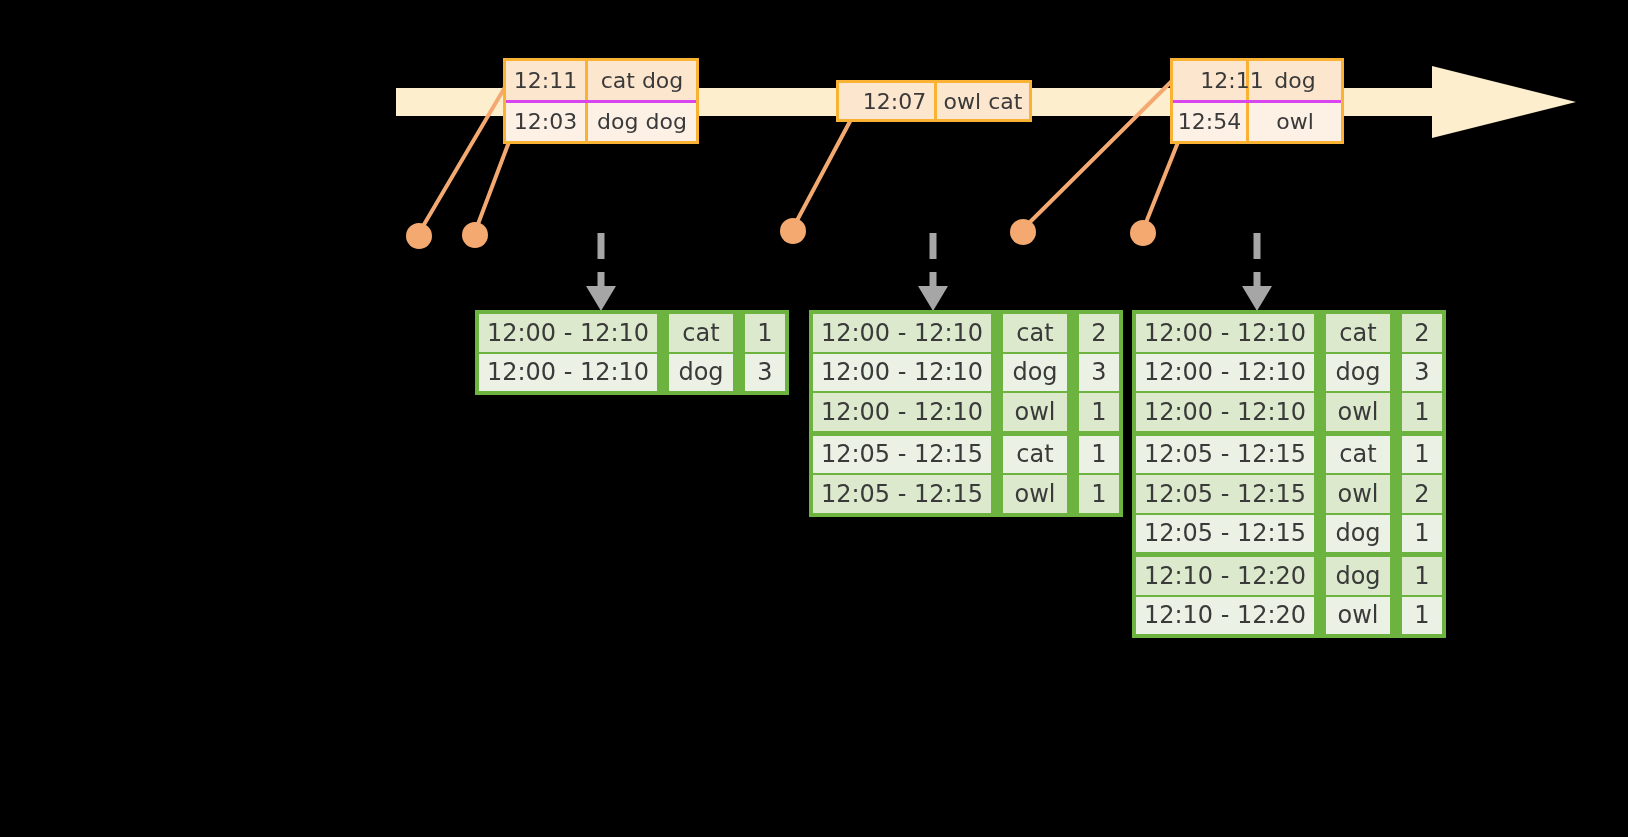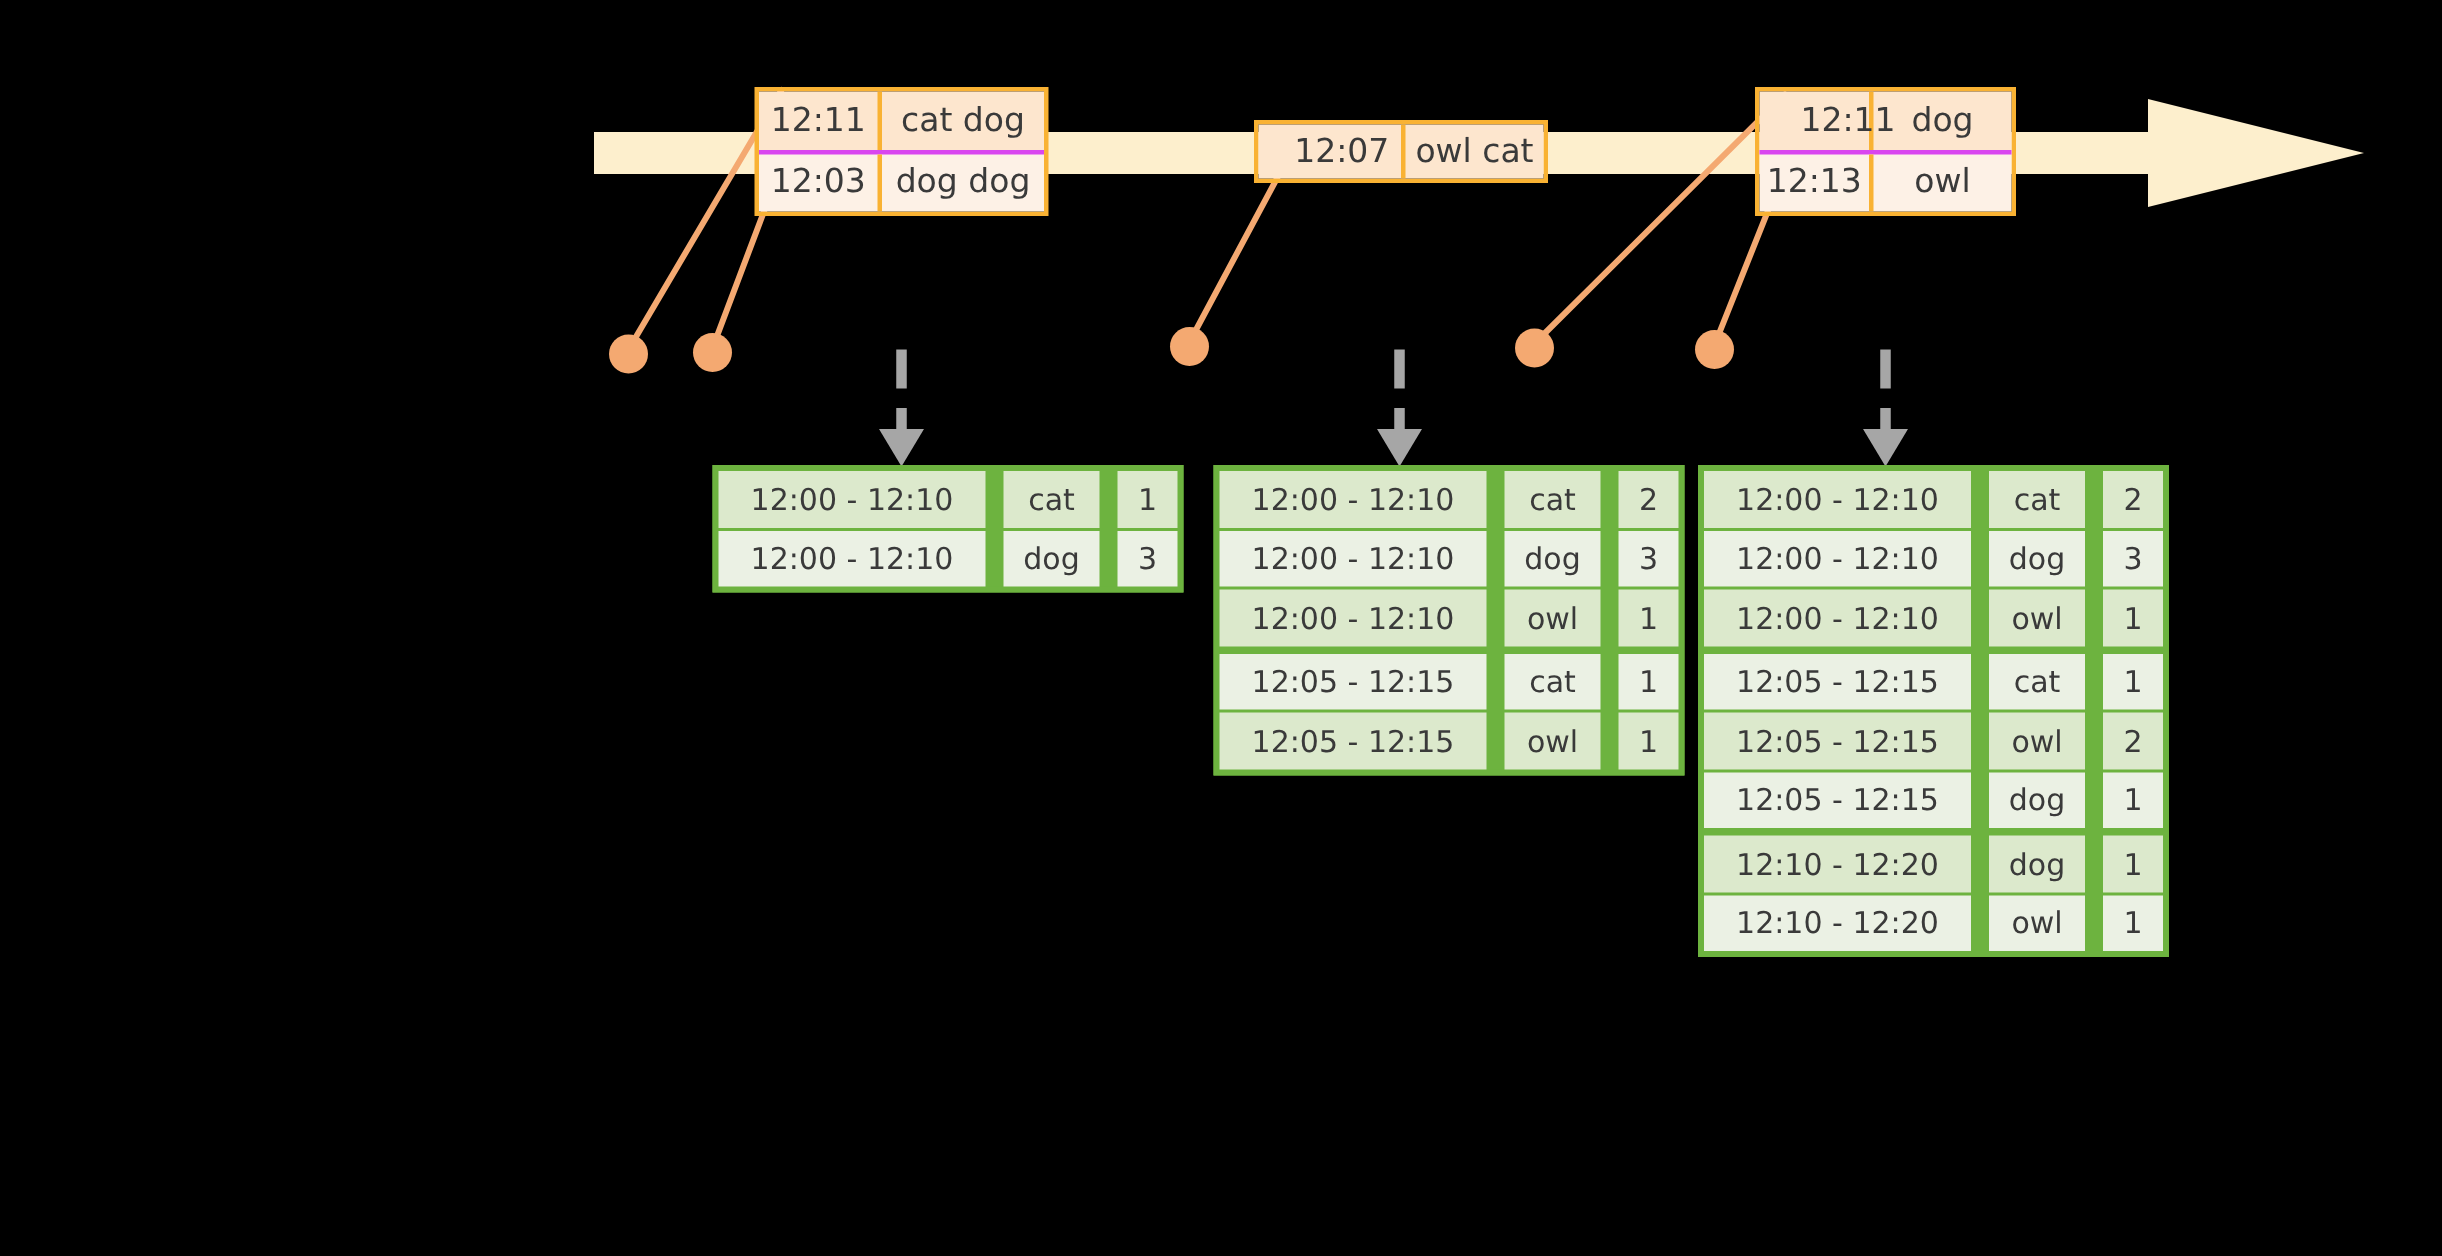--- a/index.html
+++ b/index.html
@@ -81,21 +81,21 @@
     height: 37.5px;
     box-sizing: border-box;
   }
   .rt-row + .rt-row { margin-top: 2px; }
   .rt-row.grp-sep + .rt-row { margin-top: 0px; }
   .rt-cell {
     box-sizing: border-box;
     display: flex;
     align-items: center;
     justify-content: center;
-    font-size: 20px;
+    font-size: 24px;
     color: #3a3a3a;
   }
   .rt-cell + .rt-cell { margin-left: 12px; text-align: center; }
   .rt-row.shade-a .rt-cell { background: #DCE9CC; }
   .rt-row.shade-b .rt-cell { background: #EBF1E4; }
   .rt-win { width: 178px; }
   .rt-key { width: 64px; }
   .rt-cnt { width: 40px; }
 
   .dot {
@@ -165,21 +165,21 @@
       <div class="event-words">owl cat</div>
     </div>
   </div>
 
   <div class="event-group" style="left:1170px; top:58px; width:174px; height:86px;">
     <div class="event-row shade-a">
       <div class="event-time" style="width:76px;padding-left:45px;">12:11</div>
       <div class="event-words">dog</div>
     </div>
     <div class="event-row shade-b">
-      <div class="event-time" style="width:76px;">12:13</div>
+      <div class="event-time" style="width:76px;">12:54</div>
       <div class="event-words">owl</div>
     </div>
   </div>
 
   <div class="result-table" style="left:475px; top:310px;">
     <div class="rt-row shade-a">
       <div class="rt-cell rt-win">12:00 - 12:10</div>
       <div class="rt-cell rt-key">cat</div>
       <div class="rt-cell rt-cnt">1</div>
     </div>

